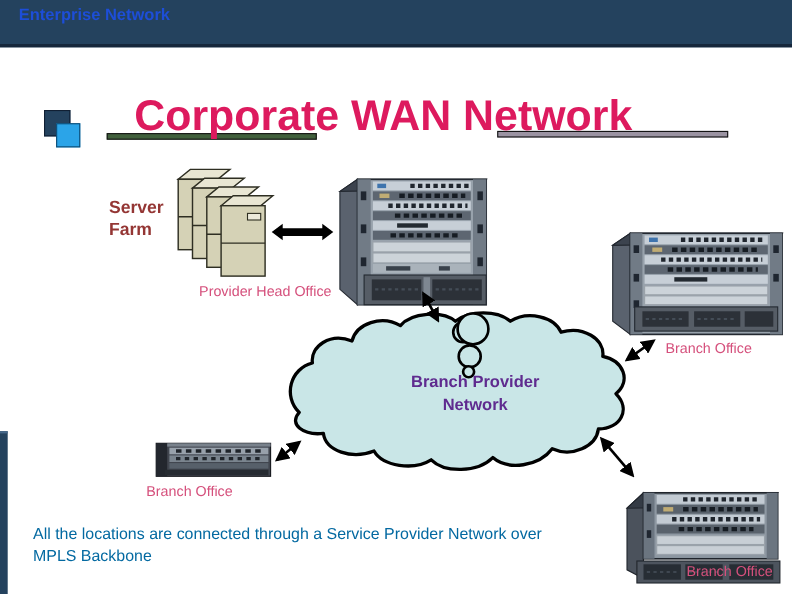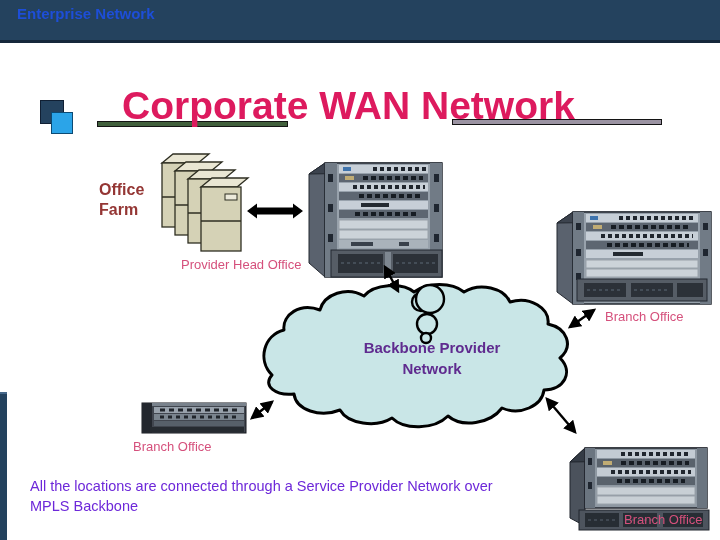--- a/index.html
+++ b/index.html
@@ -36,40 +36,40 @@
   .pink-label{font-size:13px;color:#d5507c;z-index:5;white-space:nowrap;}
   .lbl-corp{left:181px;top:257px;}
   .lbl-branch-right{left:605px;top:309px;}
   .lbl-branch-bl{left:133px;top:439px;}
   .lbl-branch-br{left:624px;top:512px;}
   .cloud-label{
     left:352px;top:337px;width:160px;text-align:center;font-size:15px;
     font-weight:bold;color:#5f2b8f;line-height:21px;z-index:5;
   }
   .body-text{
-    left:30px;top:477px;width:505px;font-size:14.5px;color:#6d28d9;
+    left:30px;top:477px;width:505px;font-size:14.5px;color:#0369a1;
     line-height:19.5px;z-index:4;
   }
   .left-bar{left:0;top:392px;width:7px;height:148px;background:#24425e;border-top:2px solid #46688a;z-index:2;}
   .img{z-index:2;}
   .overlay{left:0;top:0;z-index:5;pointer-events:none;}
 </style>
 </head>
 <body>
 
 <div class="abs titlebar"></div>
 <div class="abs titlebar-text">Enterprise Network</div>
 
 <div class="abs sq-navy"></div>
 <div class="abs sq-blue"></div>
 <div class="abs ribbon ribbon-left"></div>
 <div class="abs ribbon ribbon-right"></div>
 <div class="abs slide-title">Corporate WAN Network</div>
 
-<div class="abs server-farm-label">Office Farm</div>
+<div class="abs server-farm-label">Server Farm</div>
 
 <svg class="abs img" style="left:158px;top:150px;" width="95" height="112" viewBox="0 0 95 112">
   <g stroke="#2e2e22" stroke-width="1.3" fill="none">
     <g transform="translate(0,0)">
       <polygon points="4,13 15,4 51,4 40,13" fill="#e9e6d3"></polygon>
       <rect x="4" y="13" width="40" height="64" fill="#d5d2b6"></rect>
       <rect x="28" y="20" width="12" height="6" fill="#eceadb" stroke-width="1"></rect>
       <line x1="4" y1="47" x2="44" y2="47"></line>
     </g>
     <g transform="translate(13,8)">
@@ -184,21 +184,21 @@
            C 238 144, 210 148, 196 136
            C 182 150, 152 150, 140 138
            C 124 148, 96 144, 88 130
            C 68 138, 44 130, 42 114
            C 24 116, 10 106, 20 95 Z" fill="#c9e6e7" stroke="#000000" stroke-width="3" stroke-linejoin="round"></path>
   <circle cx="169" cy="22" r="9" fill="#c9e6e7" stroke="#000" stroke-width="2.4"></circle>
   <circle cx="178" cy="19" r="14" fill="#c9e6e7" stroke="#000" stroke-width="2.4"></circle>
   <circle cx="175" cy="44" r="10" fill="#c9e6e7" stroke="#000" stroke-width="2.4"></circle>
   <circle cx="174" cy="58" r="5" fill="#c9e6e7" stroke="#000" stroke-width="2.4"></circle>
 </svg>
-<div class="abs cloud-label">Backbone Provider Network</div>
+<div class="abs cloud-label">Branch Provider Network</div>
 
 <svg class="abs img" style="left:136px;top:394px;" width="116" height="46" viewBox="0 0 116 46">
   <rect x="6" y="9" width="104" height="30" fill="#41464f" stroke="#14171c"></rect>
   <rect x="6" y="9" width="10" height="30" fill="#23272e"></rect>
   <rect x="16" y="9" width="94" height="3" fill="#79828c"></rect>
   <rect x="18" y="13" width="90" height="6" fill="#98a1ab"></rect>
   <line x1="24" y1="16" x2="104" y2="16" stroke="#20252b" stroke-width="3" stroke-dasharray="5 4"></line>
   <rect x="18" y="20" width="90" height="6" fill="#7a848e"></rect>
   <line x1="24" y1="23" x2="104" y2="23" stroke="#20252b" stroke-width="3" stroke-dasharray="4 4"></line>
   <rect x="18" y="27" width="90" height="5" fill="#57606a"></rect>

